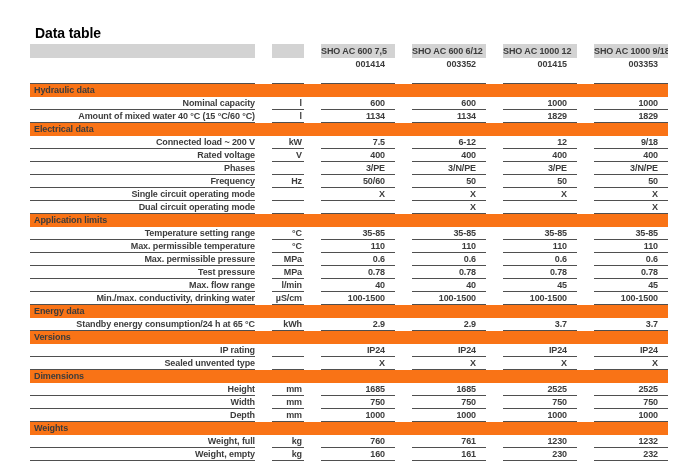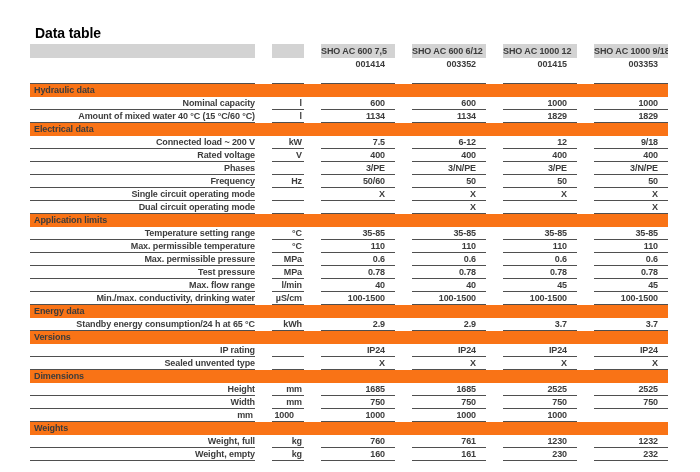--- a/index.html
+++ b/index.html
@@ -216,20 +216,21 @@
         </div>
         <div class="row">
           <div class="cell label line">Width</div>
           <div class="cell unit line">mm</div>
           <div class="cell val line">750</div>
           <div class="cell val line">750</div>
           <div class="cell val line">750</div>
           <div class="cell val line">750</div>
         </div>
         <div class="row">
+          <div class="cell label line">Depth</div>
           <div class="cell unit line">mm</div>
           <div class="cell val line">1000</div>
           <div class="cell val line">1000</div>
           <div class="cell val line">1000</div>
           <div class="cell val line">1000</div>
         </div>
         <div class="srow">Weights</div>
         <div class="row">
           <div class="cell label line">Weight, full</div>
           <div class="cell unit line">kg</div>

